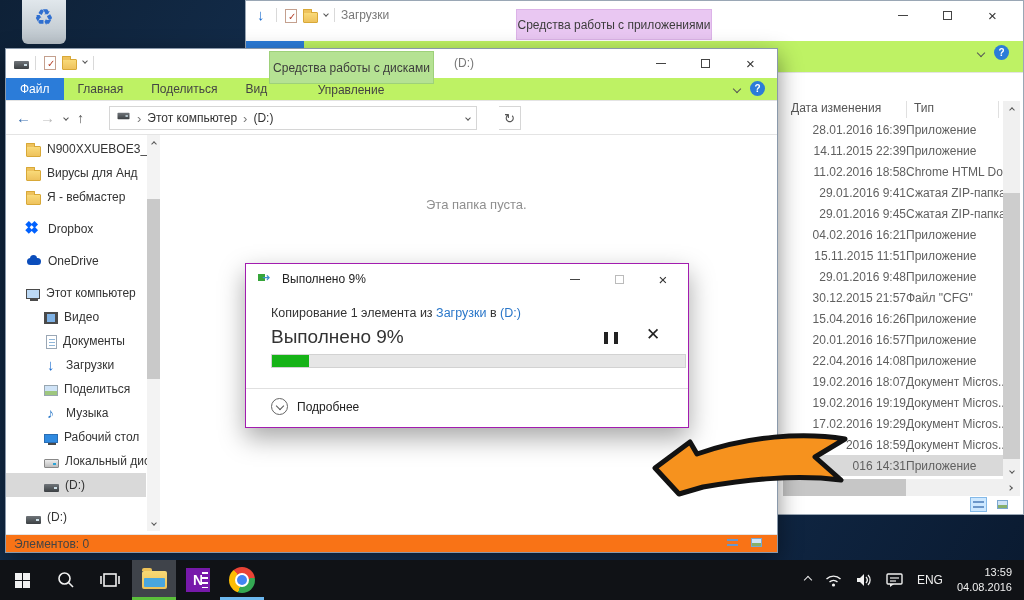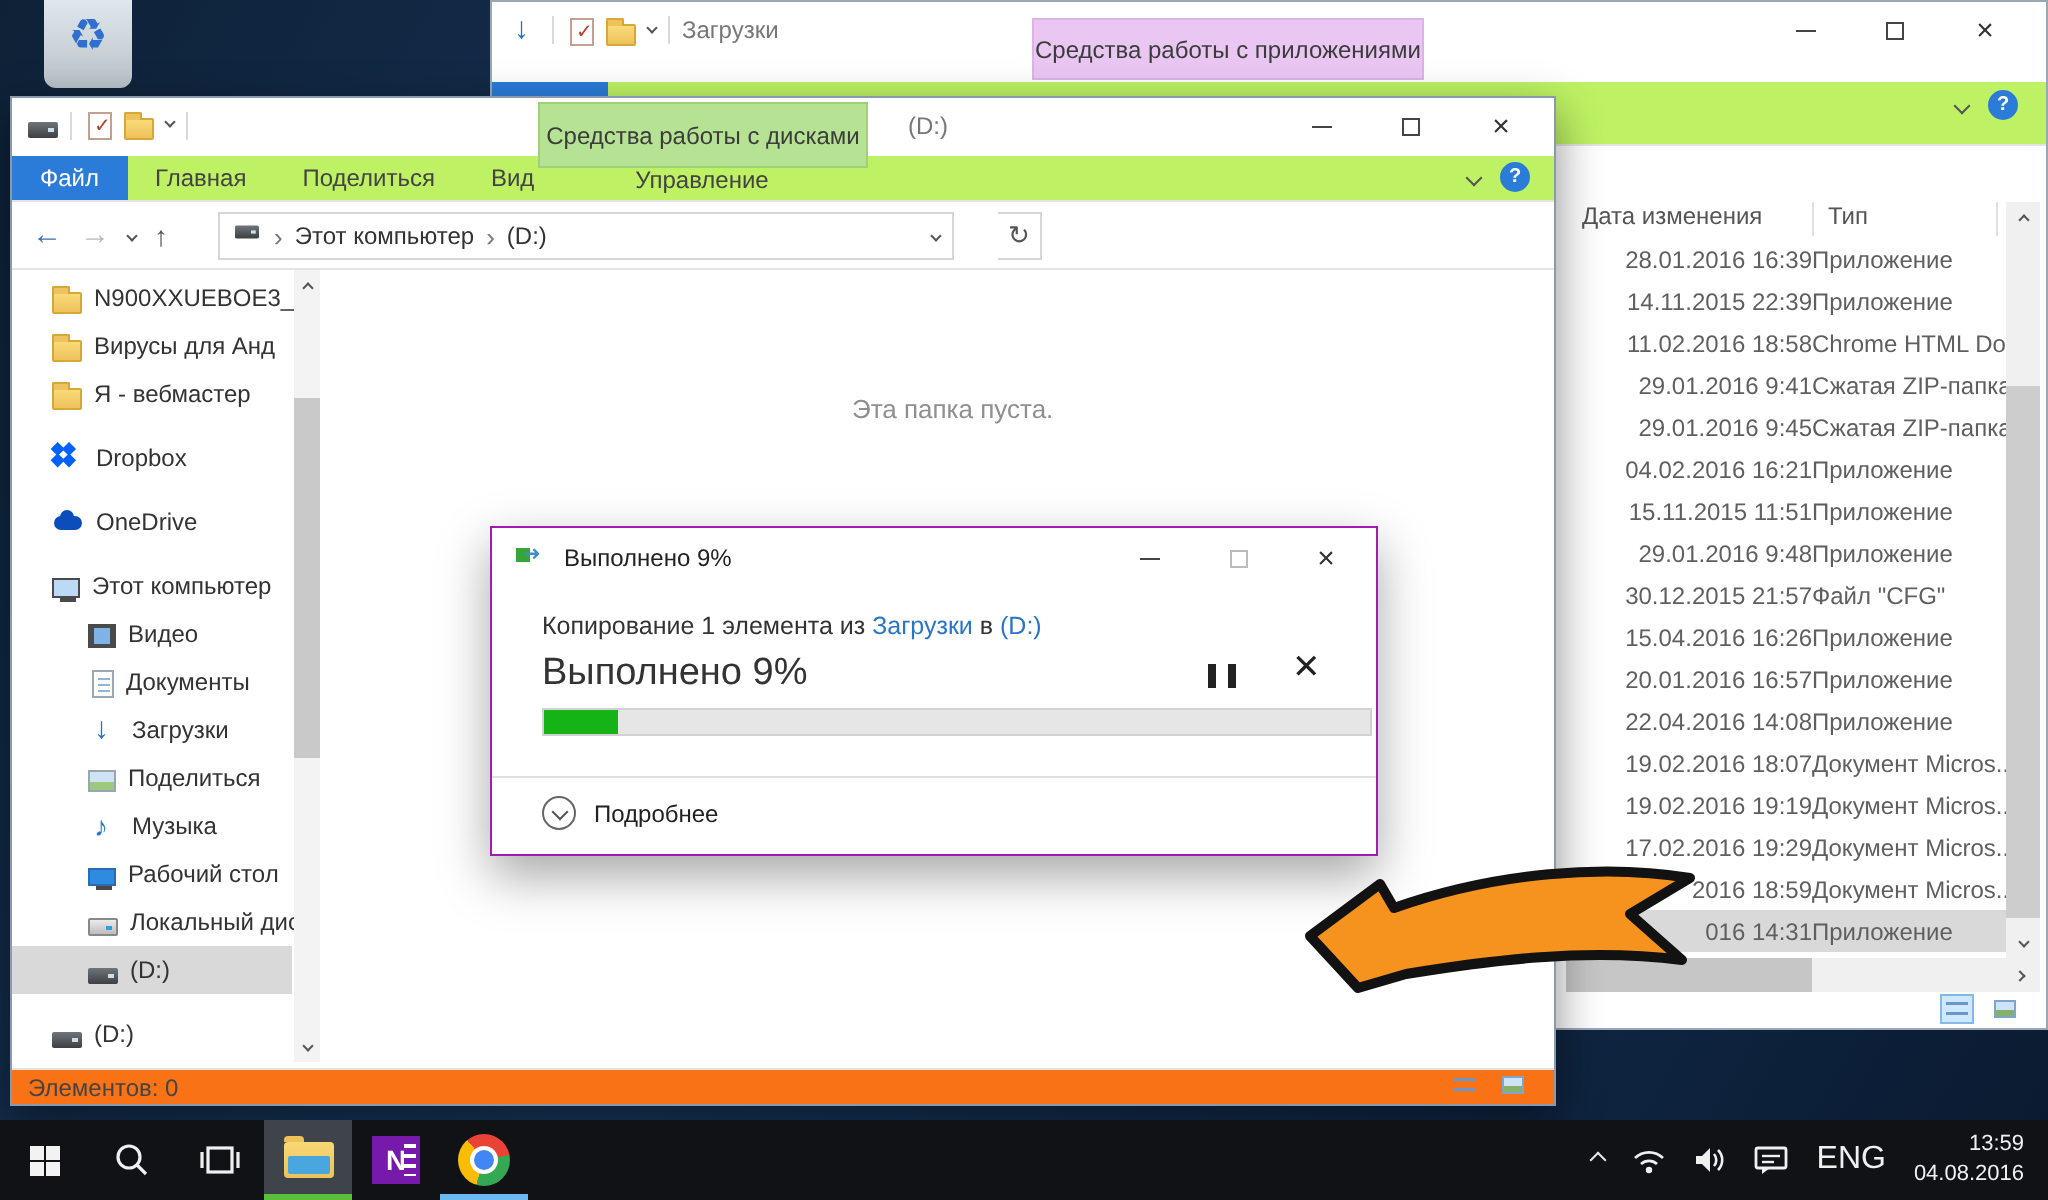--- a/index.html
+++ b/index.html
@@ -195,21 +195,21 @@
     background:#49a6de; border-radius:1px; }
   .onenote { width:24px; height:24px; background:#7719aa; color:#fff; font-weight:bold; font-size:14px;
     display:flex; align-items:center; justify-content:center; position:relative; }
   .onenote::after { content:''; position:absolute; right:2px; top:4px; width:6px; height:16px;
     background:repeating-linear-gradient(#fff 0 2px,#7719aa 2px 5px); }
   .chrome-icon { width:26px; height:26px; border-radius:50%;
     background:conic-gradient(from -40deg,#ea4335 0 33%,#34a853 0 66%,#fbbc05 0 100%); position:relative; }
   .chrome-icon::before { content:''; position:absolute; inset:6px; background:#fff; border-radius:50%; }
   .chrome-icon::after { content:''; position:absolute; inset:8px; background:#4285f4; border-radius:50%; }
   .tray { margin-left:auto; display:flex; align-items:center; gap:14px; padding-right:12px; color:#f0f0f0; }
-  .tray-lang { font-size:16px; }
+  .tray-lang { font-size:12px; }
   .tray-clock { text-align:right; font-size:11px; line-height:1.35; }
 </style>
 </head>
 <body>
 
 <div class="desktop">
   <div class="recycle-bin">♻</div>
 </div>
 
 <div class="win bgwin">

